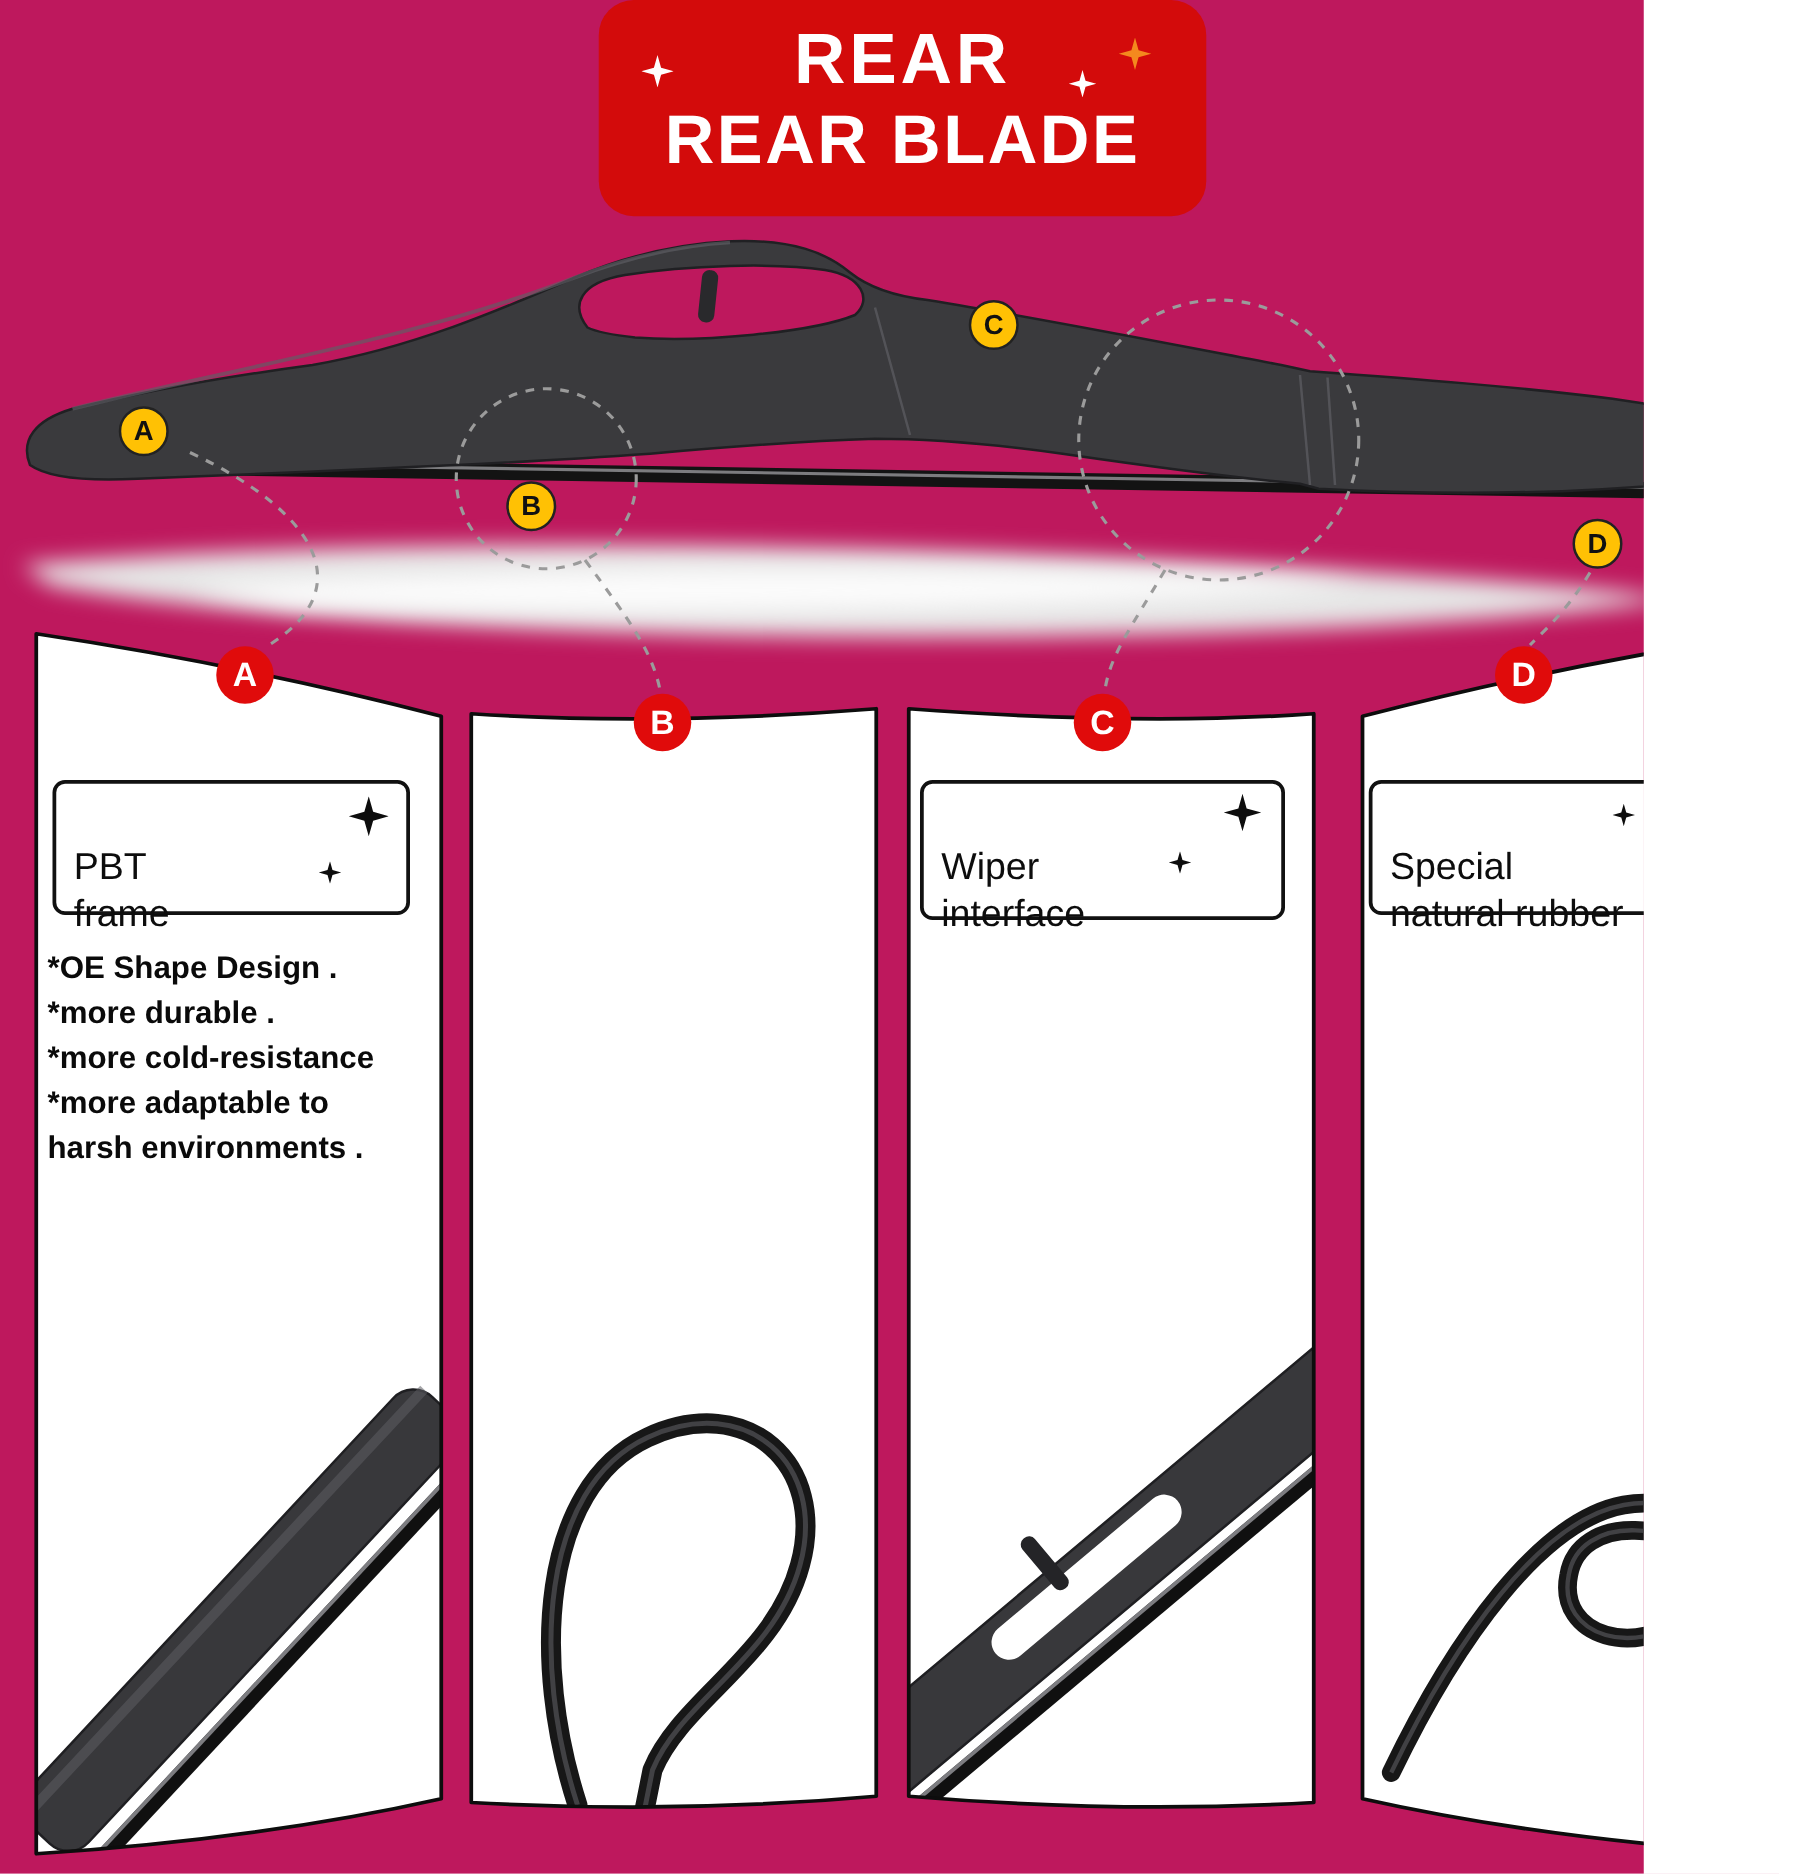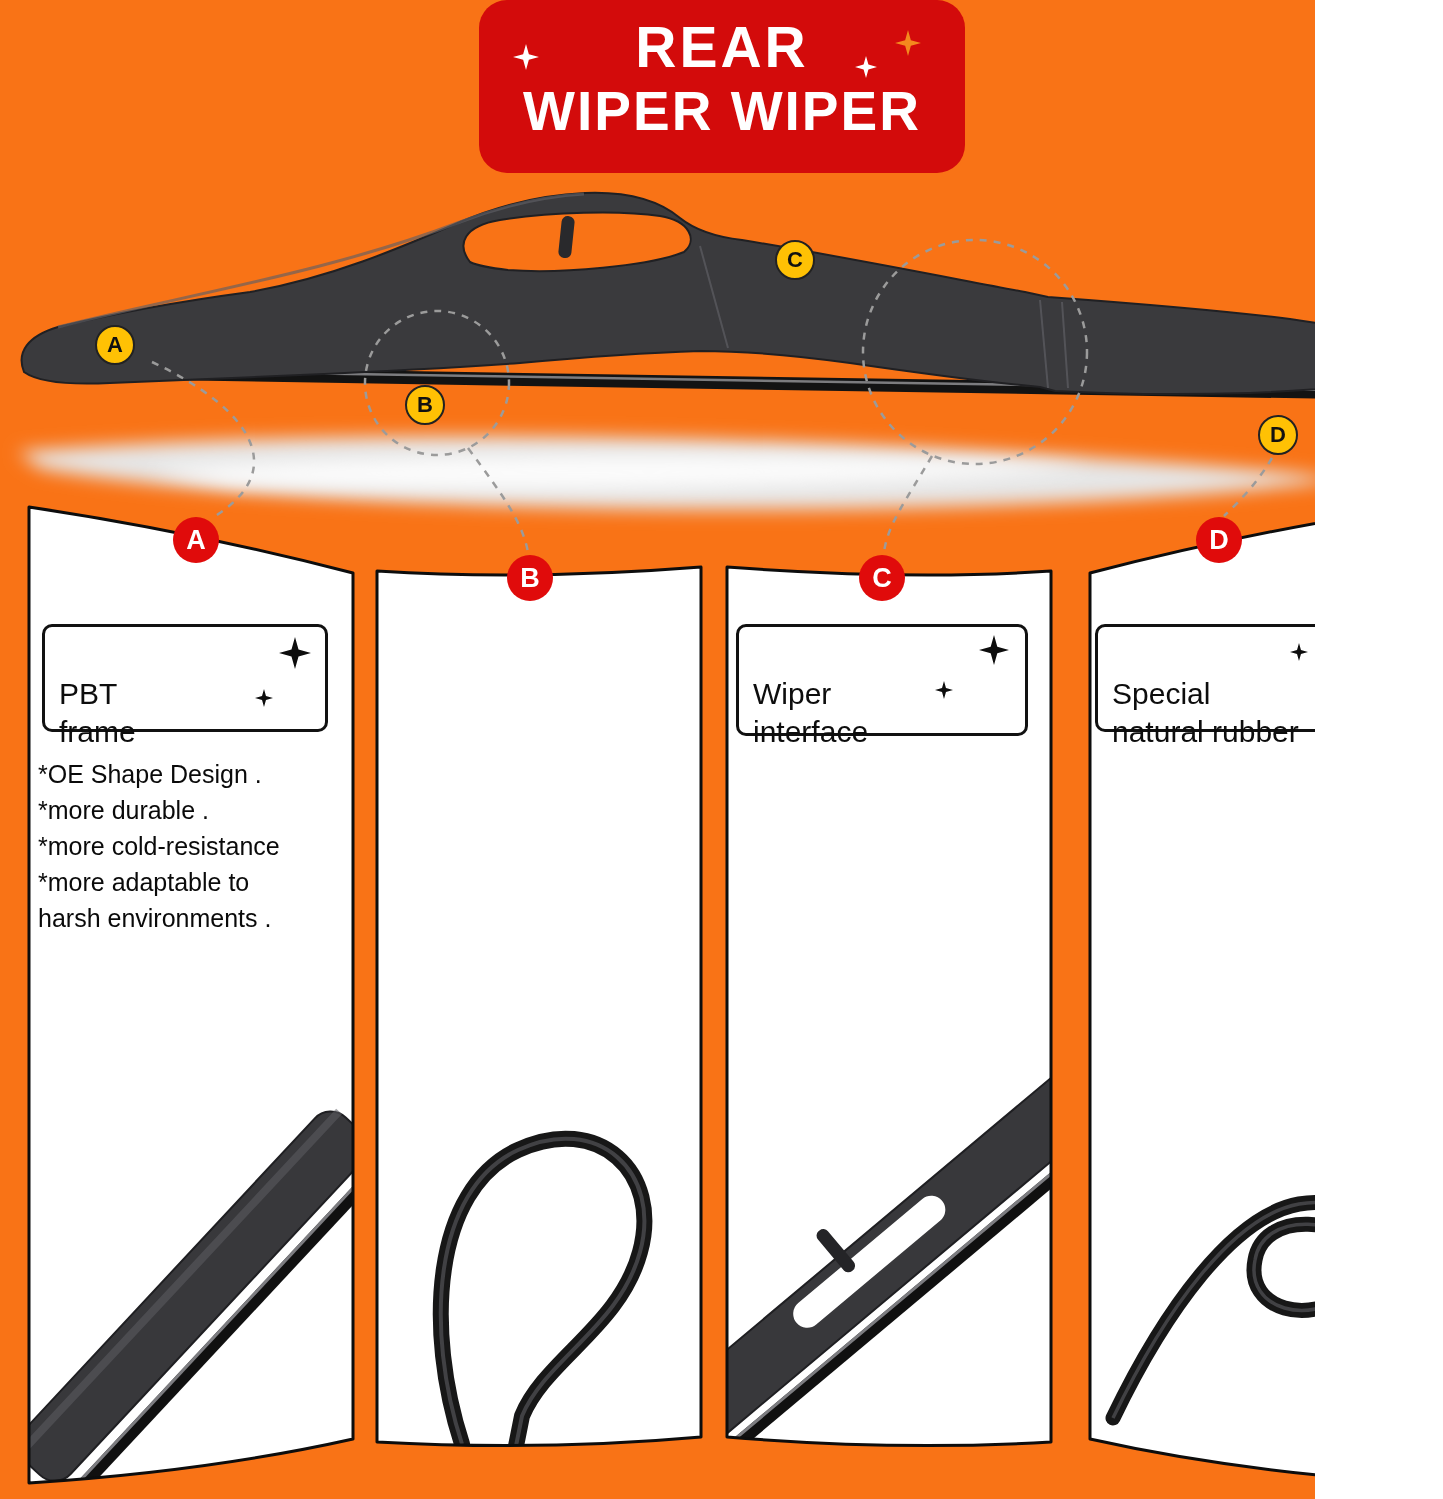--- a/index.html
+++ b/index.html
@@ -1,17 +1,17 @@
 <!DOCTYPE html>
 <html><head>
 <meta charset="utf-8">
 <style>
   html,body{margin:0;padding:0;background:#ffffff;}
   .stage{
-    position:relative;width:1315px;height:1499px;background:#f97316;overflow:hidden;
+    position:relative;width:1315px;height:1499px;background:#be185d;overflow:hidden;
     font-family:"Liberation Sans","DejaVu Sans",sans-serif;color:#0d0d0d;
   }
   
   .banner{
     position:absolute;left:479px;top:0;width:486px;height:173px;
     background:#d30b0b;border-radius:28px;text-align:center;color:#ffffff;font-weight:bold;
   }
   .banner .b1{margin-top:16px;font-size:57px;letter-spacing:3px;line-height:1.1;}
   .banner .b2{margin-top:2px;font-size:55px;letter-spacing:2px;line-height:1.1;}
   
@@ -50,39 +50,39 @@
     position:absolute;background:#ffffff;border:3px solid #111111;border-radius:10px;
     box-sizing:border-box;padding:10px 14px;font-size:30px;font-weight:normal;
     line-height:1.27;white-space:pre-line;z-index:3;
   }
   .titlebox .t-text{white-space:pre-line;}
   .titlebox-a{left:20px;top:126px;width:286px;height:108px;}
   .titlebox-b{left:16px;top:64px;width:300px;height:112px;}
   .titlebox-c{left:16px;top:64px;width:292px;height:112px;}
   .titlebox-d{left:12px;top:126px;width:302px;height:108px;}
   .p-body{
-    position:absolute;font-size:25px;font-weight:normal;line-height:1.44;
+    position:absolute;font-size:25px;font-weight:bold;line-height:1.44;
     white-space:pre-line;color:#0a0a0a;z-index:3;
   }
   .p-body-a{left:16px;top:258px;width:312px;}
   .p-body-b{left:14px;top:196px;width:318px;}
   .p-body-c{left:16px;top:196px;width:312px;}
   .p-body-d{left:16px;top:258px;width:312px;}
 </style>
 </head>
 <body>
 
 <div class="stage">
 
   <header class="banner">
     <span class="sparkle" style="left:34px;top:44px;width:26px;height:26px;background:#ffffff"></span>
     <span class="sparkle" style="right:88px;top:56px;width:22px;height:22px;background:#ffffff"></span>
     <span class="sparkle" style="right:44px;top:30px;width:26px;height:26px;background:#f4891e"></span>
     <div class="b1">REAR</div>
-    <div class="b2">WIPER WIPER</div>
+    <div class="b2">REAR BLADE</div>
   </header>
 
   <svg class="wiper-svg" viewBox="0 0 1443 620" aria-hidden="true">
     <defs>
       <filter id="soft" x="-20%" y="-60%" width="140%" height="220%">
           <feGaussianBlur stdDeviation="9"></feGaussianBlur>
         </filter>
     </defs>
     <path d="M 18 452 C 300 428 700 434 1000 452 C 1160 462 1290 470 1338 480 C 1180 502 880 514 580 508 C 360 503 140 488 40 468 Z" fill="#e6e6e6" filter="url(#soft)"></path>
     <path d="M 150 470 C 430 452 820 452 1090 468 C 880 488 480 494 230 484 Z" fill="#fcfcfc" filter="url(#soft)"></path>

